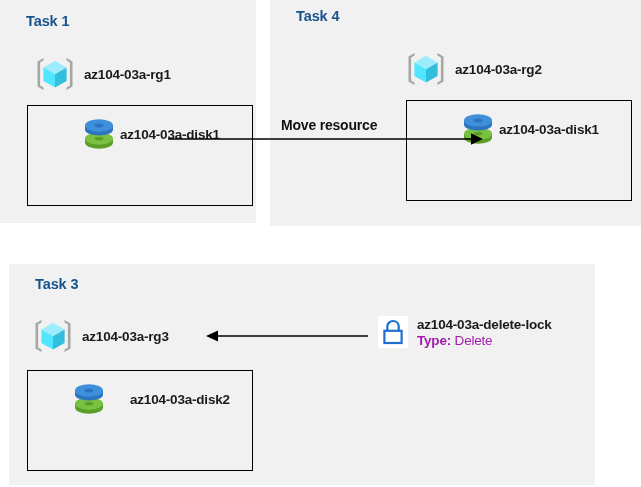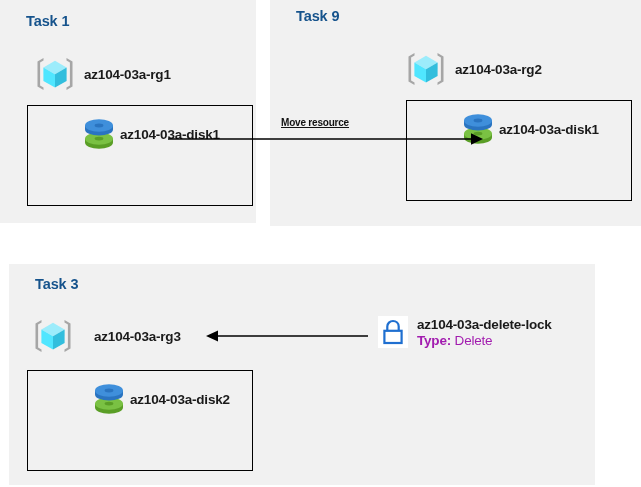--- a/index.html
+++ b/index.html
@@ -60,21 +60,21 @@
   
   .rg-row {
     position: absolute;
     display: flex;
     align-items: center;
     white-space: nowrap;
     justify-content: space-between;
   }
   #rg1-row { left: 34px;  top: 55px; }
   #rg2-row { left: 405px; top: 50px; }
-  #rg3-row { left: 32px;  top: 317px; gap: 12px; }
+  #rg3-row { left: 32px;  top: 317px; }
 
   .rg-label {
     font-weight: bold;
     font-size: 13.5px;
     color: #1a1a1a;
     margin-left: 8px;
     letter-spacing: -0.2px;
   }
 
   .icon-rg { width: 42px; height: 38px; display: block; flex: 0 0 auto; }
@@ -82,45 +82,44 @@
   
   .disk-group {
     position: absolute;
     display: flex;
     flex-direction: row;
     align-items: center;
     white-space: nowrap;
   }
   #disk1a-group { left: 78px;  top: 112px; width: 124px; }
   #disk1b-group { left: 457px; top: 107px; width: 124px; }
-  #disk2-group  { left: 88px;  top: 377px; width: 124px; }
+  #disk2-group  { left: 68px;  top: 377px; width: 124px; gap: 20px; }
 
   .icon-disk { width: 42px; height: 42px; display: block; }
 
   .disk-label {
     font-weight: bold;
     font-size: 13.5px;
     color: #1a1a1a;
     margin-top: 3px;
     letter-spacing: -0.2px;
   }
 
   
   .arrow-svg { position: absolute; overflow: visible; }
   #move-arrow   { left: 168px; top: 128px; width: 316px; height: 22px; }
   #lock-arrow   { left: 206px; top: 326px; width: 162px; height: 20px; }
 
   .arrow-caption {
     position: absolute;
     font-weight: bold;
-    font-size: 10px;
+    font-size: 14px;
     color: #111111;
     white-space: nowrap;
     letter-spacing: -0.2px;
-    text-decoration: underline;
   }
   #move-caption { left: 281px; top: 117px; }
 
   
   #lock-block {
     position: absolute;
     left: 378px;
     top: 316px;
     display: flex;
     align-items: center;
@@ -190,21 +189,21 @@
         <ellipse cx="21" cy="17.4" rx="14" ry="6.2" fill="#2a74c0"></ellipse>
         <rect x="7" y="13.4" width="28" height="4" fill="#2a74c0"></rect>
         <ellipse cx="21" cy="13.5" rx="14" ry="6.2" fill="#3f8fdb"></ellipse>
         <ellipse cx="21" cy="13.5" rx="4.4" ry="1.9" fill="#2a74c0"></ellipse>
       </svg>
     </span>
     <span class="disk-label">az104-03a-disk1</span>
   </div>
 
   <div class="task-panel" id="task2-panel"></div>
-  <div class="task-title" id="task2-title">Task 9</div>
+  <div class="task-title" id="task2-title">Task 4</div>
 
   <div class="rg-row" id="rg2-row">
     <span>
       <svg class="icon-rg" viewBox="0 0 42 38" xmlns="http://www.w3.org/2000/svg">
         <path d="M9.5 3 L3.5 6.4 L3.5 31.6 L9.5 35 L9.5 32.4 L6.1 30.4 L6.1 7.6 L9.5 5.6 Z" fill="#a6a6a6"></path>
         <path d="M32.5 3 L38.5 6.4 L38.5 31.6 L32.5 35 L32.5 32.4 L35.9 30.4 L35.9 7.6 L32.5 5.6 Z" fill="#a6a6a6"></path>
         <path d="M21 5.8 L32.6 12.5 L21 19.2 L9.4 12.5 Z" fill="#9cecfb"></path>
         <path d="M9.4 12.5 L21 19.2 L21 32.6 L9.4 25.9 Z" fill="#50e6ff"></path>
         <path d="M32.6 12.5 L32.6 25.9 L21 32.6 L21 19.2 Z" fill="#32bedd"></path>
       </svg>

